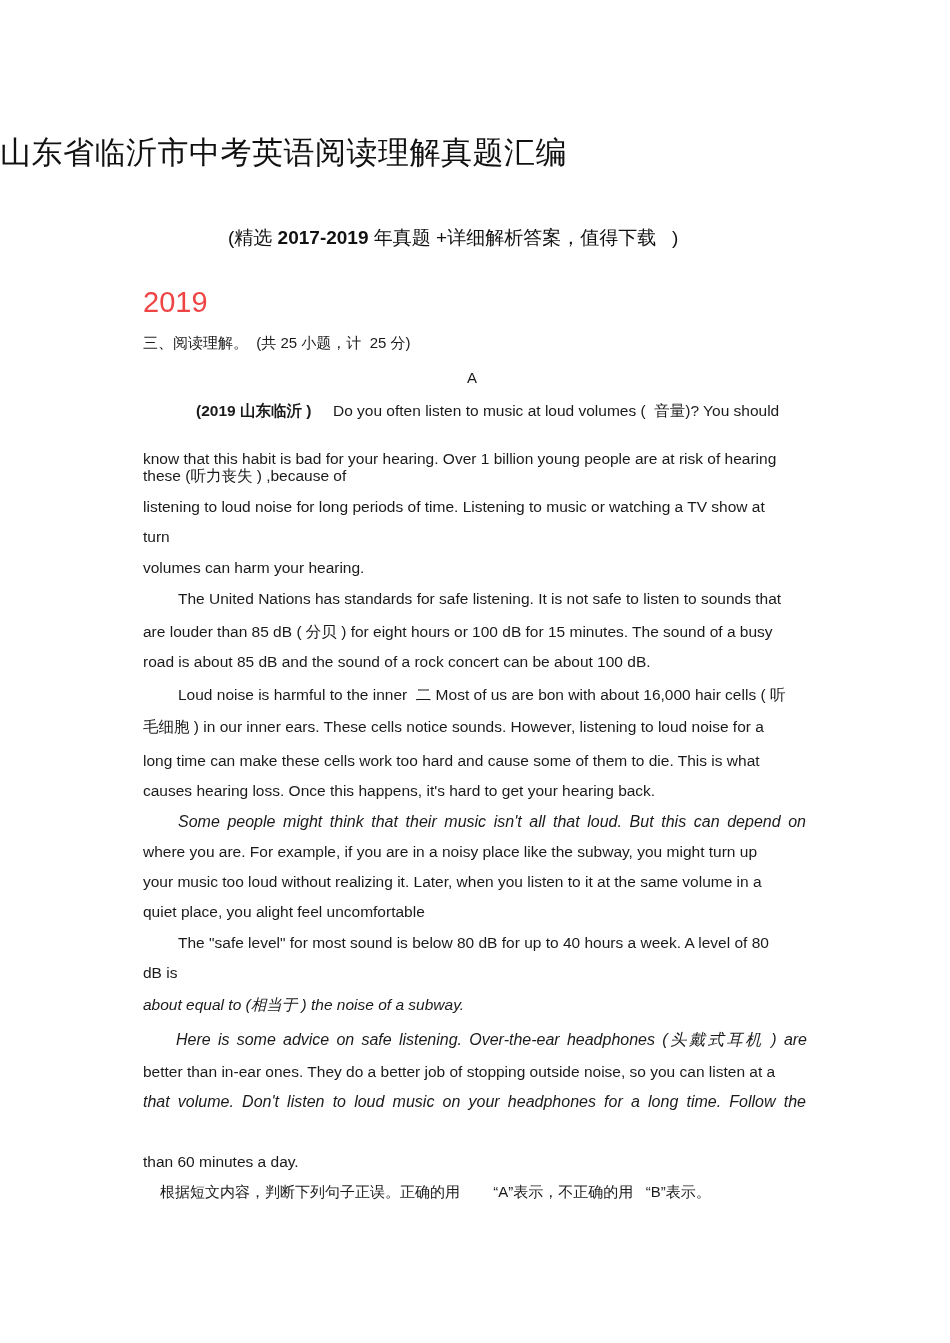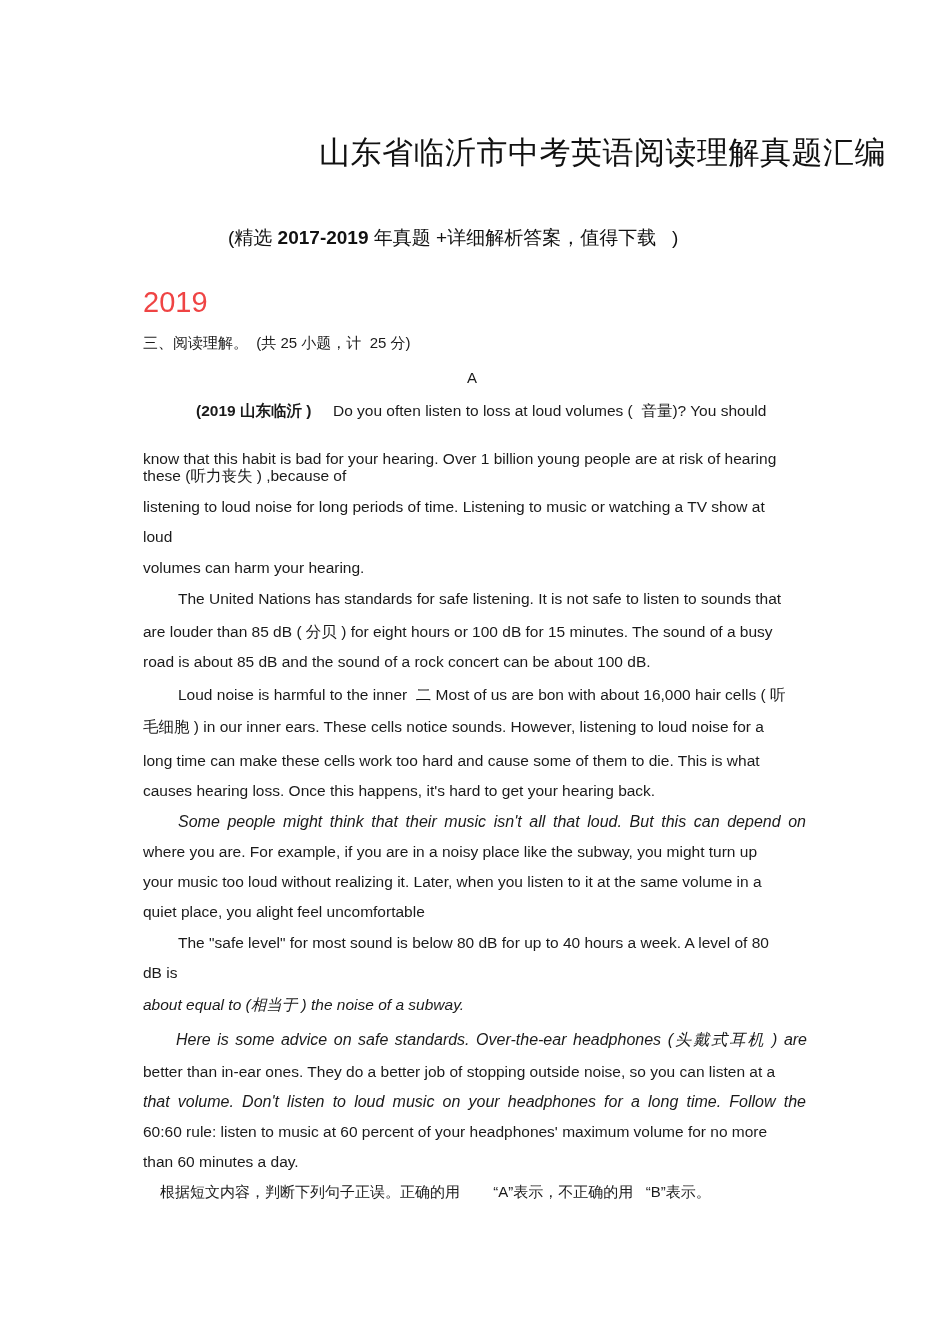--- a/index.html
+++ b/index.html
@@ -4,21 +4,21 @@
   <style>
     html, body { margin: 0; padding: 0; background: #ffffff; }
     body {
       width: 950px; height: 1343px; position: relative; overflow: hidden;
       font-family: "Liberation Sans", "DejaVu Sans", sans-serif;
       color: #1a1a1a;
     }
     .page { position: absolute; left: 0; top: 0; width: 950px; height: 1343px; }
     .title {
       position: absolute; left: 0; width: 886px; top: 132px;
-      text-align: right; font-family: "DejaVu Serif", serif;
+      text-align: left; font-family: "DejaVu Serif", serif;
       font-size: 31px; font-weight: normal; letter-spacing: 0.5px; color: #111;
     }
     .subtitle {
       position: absolute; left: 228px; top: 185px; font-size: 19px; color: #111;
       white-space: pre;
       margin-top: 40px;
     }
     .subtitle b { font-weight: bold; }
     .year {
       position: absolute; left: 143px; top: 286px; font-size: 29px; color: #ef4444;
@@ -49,46 +49,45 @@
   <div class="title">山东省临沂市中考英语阅读理解真题汇编</div>
 
   <div class="subtitle"><span>(精选 </span><b>2017-2019</b><span> 年真题 +详细解析答案，值得下载   )</span></div>
 
   <div class="year">2019</div>
 
   <div class="section">三、阅读理解。  (共 25 小题，计  25 分)</div>
 
   <div class="passage-label">A</div>
 
-  <div class="line" style="top:401px; left:196px;"><span class="bold">(2019 山东临沂 )</span><span>     Do you often listen to loss at loud volumes (  音量)? You should</span></div>
+  <div class="line" style="top:401px; left:196px;"><span class="bold">(2019 山东临沂 )</span><span>     Do you often listen to music at loud volumes (  音量)? You should</span></div>
   <div class="line" style="top:450px;">know that this habit is bad for your hearing. Over 1 billion young people are at risk of hearing</div>
   <div class="line" style="top:466px;">these (听力丧失 ) ,because of</div>
   <div class="line" style="top:498px;">listening to loud noise for long periods of time. Listening to music or watching a TV show at</div>
-  <div class="line" style="top:528px;">loud</div>
+  <div class="line" style="top:528px;">turn</div>
   <div class="line" style="top:559px;">volumes can harm your hearing.</div>
 
   <div class="line" style="top:590px; left:178px;">The United Nations has standards for safe listening. It is not safe to listen to sounds that</div>
   <div class="line" style="top:622px;">are louder than 85 dB ( 分贝 ) for eight hours or 100 dB for 15 minutes. The sound of a busy</div>
   <div class="line" style="top:653px;">road is about 85 dB and the sound of a rock concert can be about 100 dB.</div>
 
   <div class="line" style="top:685px; left:178px;">Loud noise is harmful to the inner  二 Most of us are bon with about 16,000 hair cells ( 听</div>
   <div class="line" style="top:717px;">毛细胞 ) in our inner ears. These cells notice sounds. However, listening to loud noise for a</div>
   <div class="line" style="top:752px;">long time can make these cells work too hard and cause some of them to die. This is what</div>
   <div class="line" style="top:782px;">causes hearing loss. Once this happens, it's hard to get your hearing back.</div>
 
   <div class="justify" style="top:813px; left:178px; width:628px;">Some people might think that their music isn't all that loud. But this can depend on</div>
   <div class="line" style="top:843px;">where you are. For example, if you are in a noisy place like the subway, you might turn up</div>
   <div class="line" style="top:873px;">your music too loud without realizing it. Later, when you listen to it at the same volume in a</div>
   <div class="line" style="top:903px;">quiet place, you alight feel uncomfortable</div>
 
   <div class="line" style="top:934px; left:178px;">The "safe level" for most sound is below 80 dB for up to 40 hours a week. A level of 80</div>
   <div class="line" style="top:964px;">dB is</div>
   <div class="line" style="top:995px;font-style:italic;">about equal to (相当于 ) the noise of a subway.</div>
 
-  <div class="justify" style="top:1030px; left:176px; width:631px;">Here is some advice on safe standards. Over-the-ear headphones (头戴式耳机 ) are</div>
+  <div class="justify" style="top:1030px; left:176px; width:631px;">Here is some advice on safe listening. Over-the-ear headphones (头戴式耳机 ) are</div>
   <div class="line" style="top:1063px;">better than in-ear ones. They do a better job of stopping outside noise, so you can listen at a</div>
   <div class="justify" style="top:1093px;">that volume. Don't listen to loud music on your headphones for a long time. Follow the</div>
-  <div class="line" style="top:1123px;">60:60 rule: listen to music at 60 percent of your headphones' maximum volume for no more</div>
   <div class="line" style="top:1153px;">than 60 minutes a day.</div>
 
   <div class="instruction">根据短文内容，判断下列句子正误。正确的用        “A”表示，不正确的用   “B”表示。</div>
 
 </div>
 
 </body></html>

